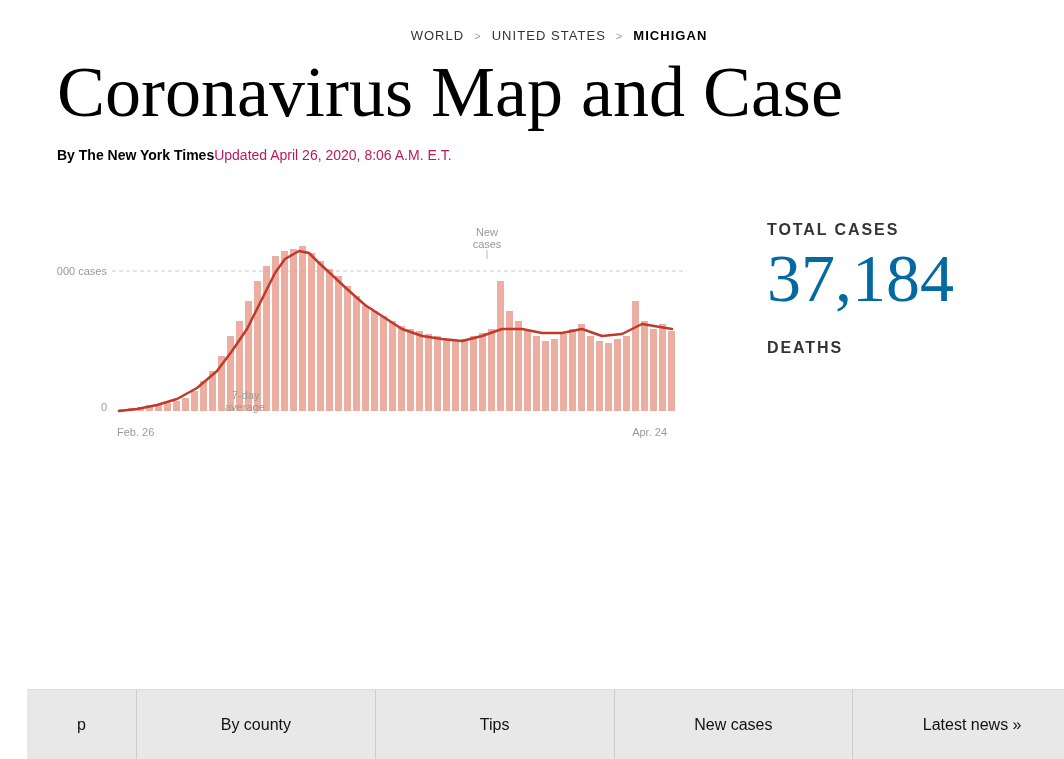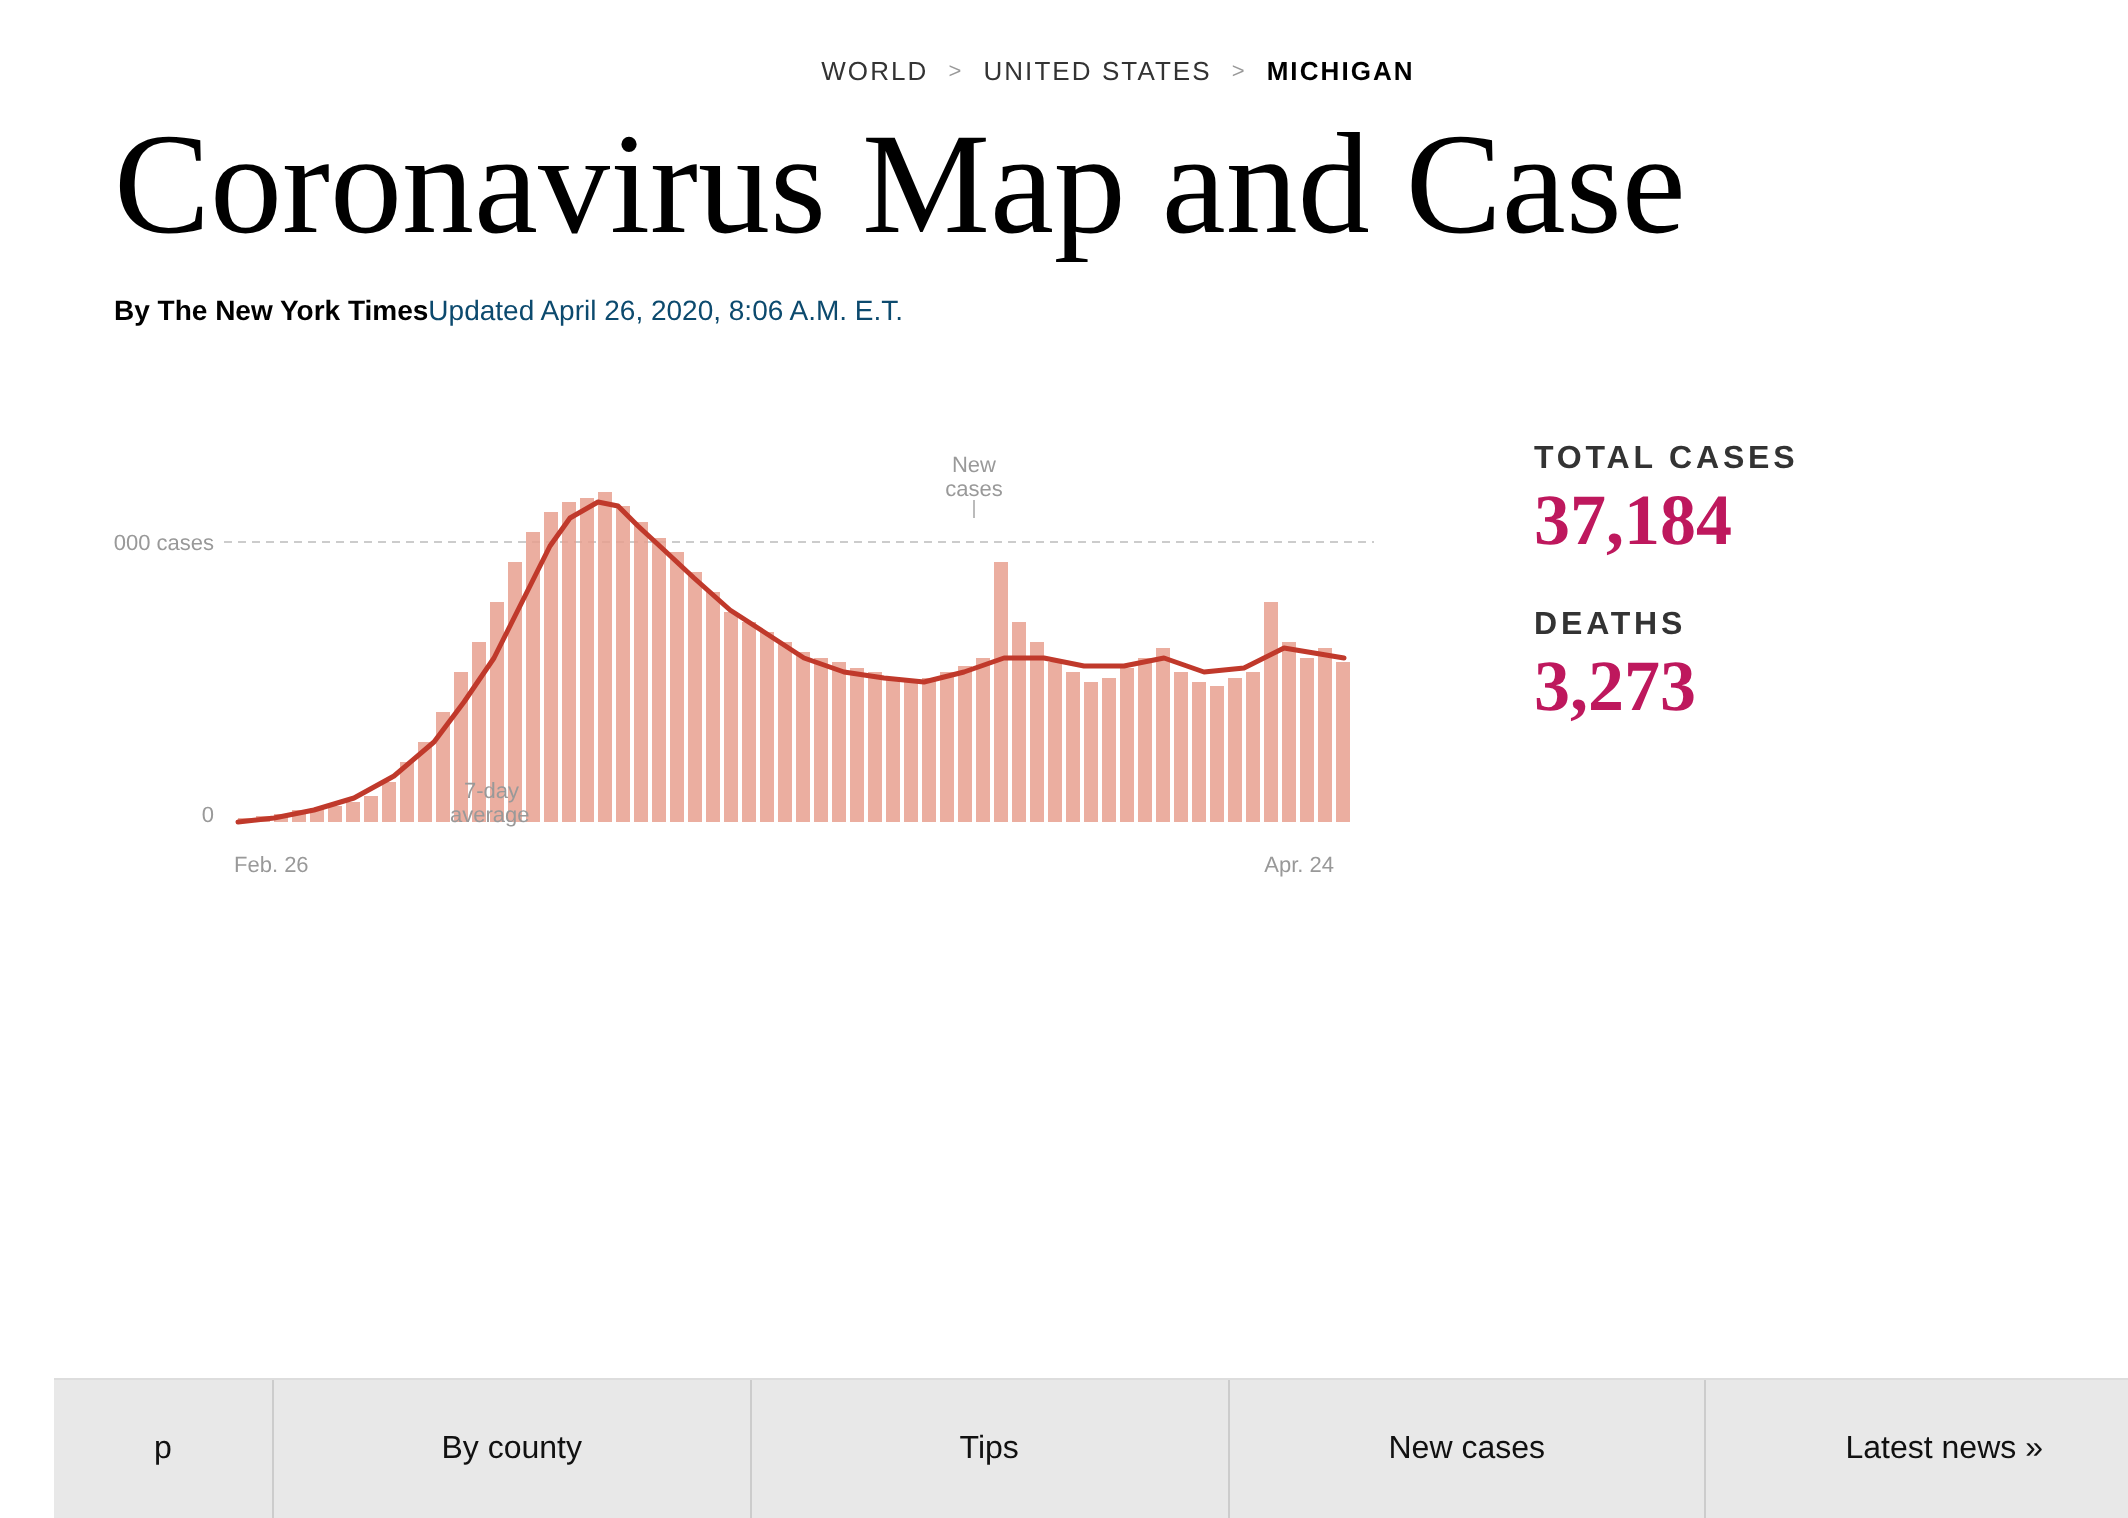--- a/index.html
+++ b/index.html
@@ -59,21 +59,21 @@
       align-items: flex-end;
       padding: 16px 30px 8px 30px;
       font-family: Arial, Helvetica, sans-serif;
       font-size: 14px;
     }
     .byline-author {
       font-weight: 700;
       color: #000;
     }
     .byline-updated {
-      color: #0c4a6e;
+      color: #be185d;
       font-size: 14px;
     }
 
     
     .main-content {
       display: flex;
       flex-direction: row;
       padding: 10px 30px 0 30px;
       flex: 1;
       gap: 0;
@@ -102,23 +102,23 @@
       font-size: 16px;
       font-weight: 700;
       letter-spacing: 0.12em;
       color: #333;
       text-transform: uppercase;
       margin-bottom: 2px;
     }
 
     .stat-value {
       font-family: Georgia, serif;
-      font-size: 36px;
-      font-weight: 700;
-      color: #be185d;
+      font-size: 68px;
+      font-weight: 400;
+      color: #0369a1;
       line-height: 1.1;
     }
 
     
     .bottom-nav {
       display: flex;
       border-top: 1px solid #ddd;
       background: #fff;
       height: 70px;
       margin-top: auto;
@@ -283,21 +283,20 @@
       </svg>
     </div>
 
     <div class="stats-container">
       <div class="stat-block">
         <div class="stat-label">TOTAL CASES</div>
         <div class="stat-value">37,184</div>
       </div>
       <div class="stat-block">
         <div class="stat-label">DEATHS</div>
-        <div class="stat-value">3,273</div>
       </div>
     </div>
 
   </div>
 
   <div class="bottom-nav">
     <div class="nav-tab">
       <span>p</span>
     </div>
     <div class="nav-tab">

